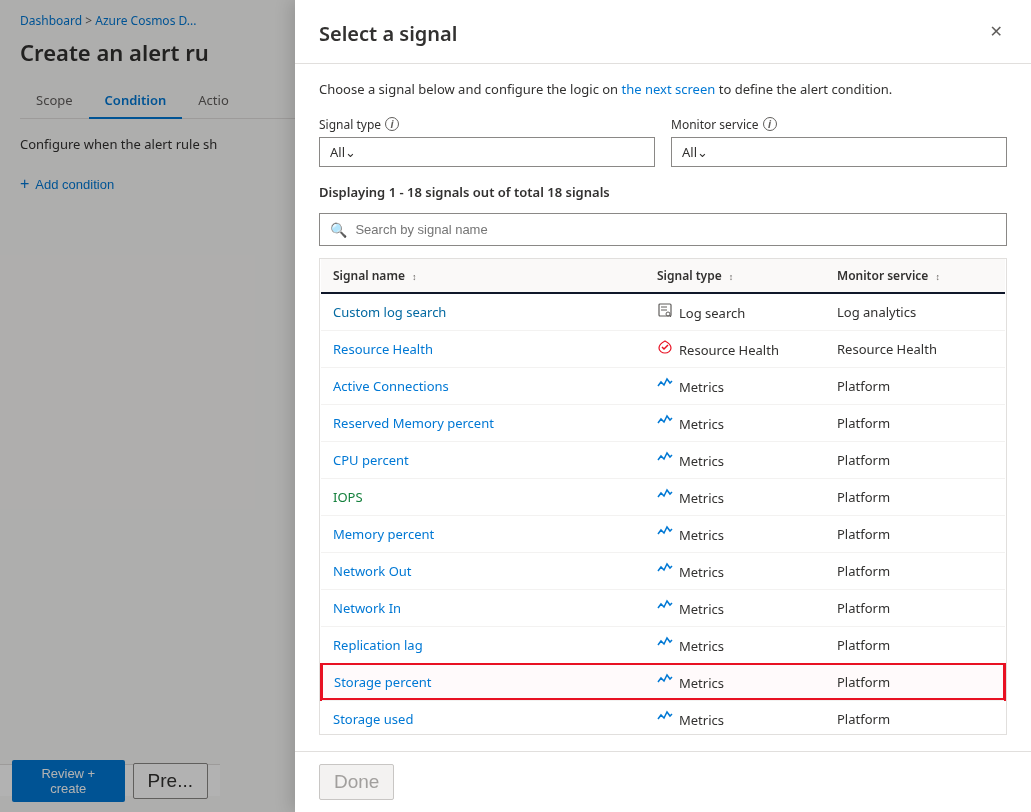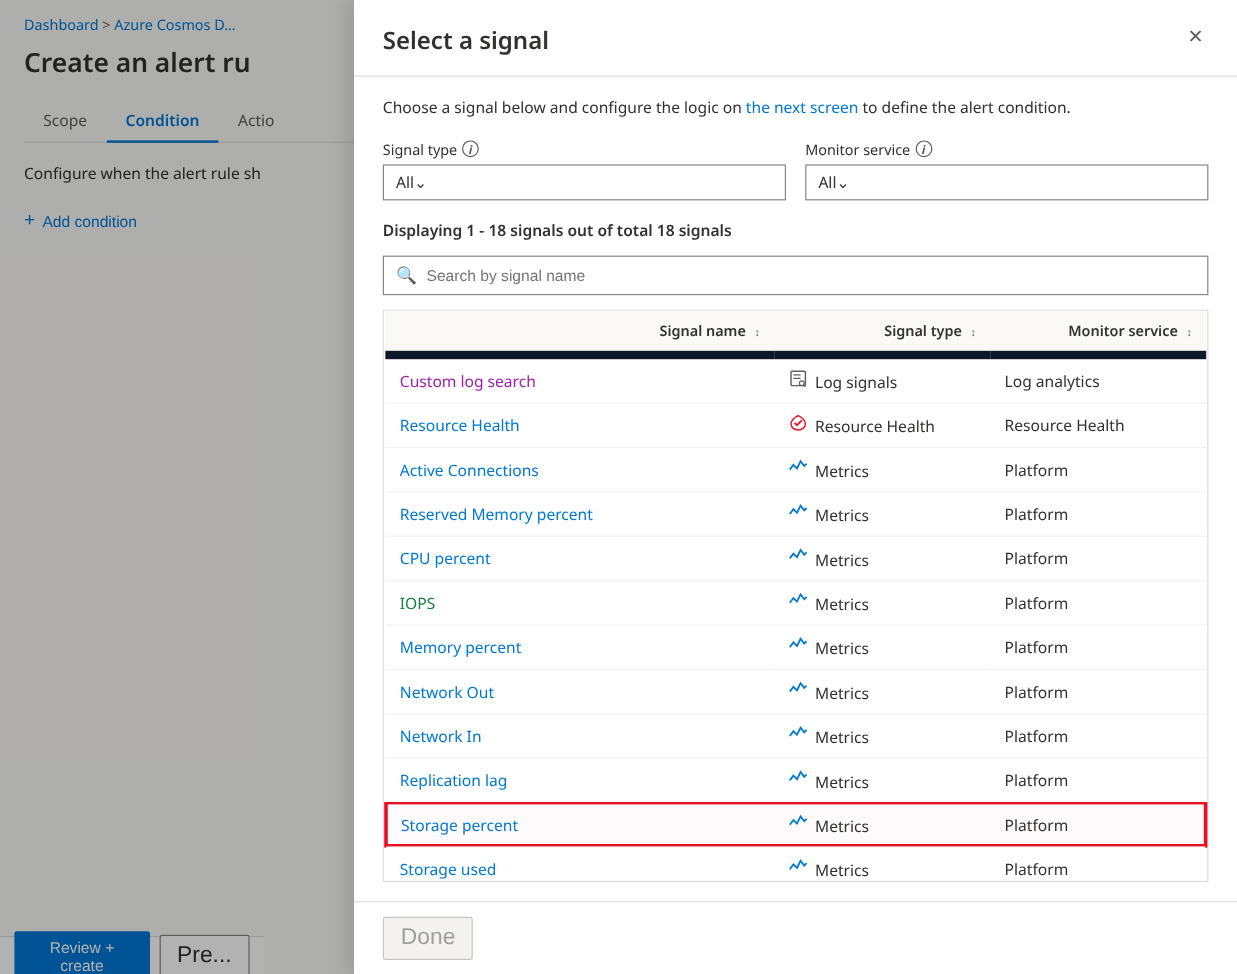--- a/index.html
+++ b/index.html
@@ -71,21 +71,21 @@
       font-size: 13px;
       cursor: pointer;
       background: none;
       border: none;
       padding: 6px 0;
     }
 
     
     .bottom-bar {
       position: absolute;
-      bottom: 0;
+      bottom: 16px;
       left: 0;
       width: 220px;
       height: 32px;
       background: #fff;
       border-top: 1px solid #e1dfdd;
       display: flex;
       align-items: center;
       gap: 8px;
       padding: 0 12px;
     }
@@ -248,25 +248,25 @@
       width: 100%;
       border-collapse: collapse;
     }
 
     thead tr {
       background: #faf9f8;
     }
 
     th {
       padding: 8px 12px;
-      text-align: right;
+      text-align: left;
       font-size: 12px;
       font-weight: 600;
       color: #323130;
-      border-bottom: 7px solid #0f172a;
+      border-bottom: 2px solid #0f172a;
       white-space: nowrap;
     }
 
     th .sort-icons {
       display: inline-flex;
       flex-direction: column;
       margin-left: 4px;
       font-size: 9px;
       color: #605e5c;
       vertical-align: middle;
@@ -388,28 +388,28 @@
               <span class="sort-icons">↕</span>
             </th>
             <th style="width:180px;">
               <span>Monitor service</span>
               <span class="sort-icons">↕</span>
             </th>
           </tr>
         </thead>
         <tbody id="table-body">
         <tr>
-              <td style="color: #a21caf; cursor: pointer;">Custom log search</td>
+              <td style="color: #0369a1; cursor: pointer;">Custom log search</td>
               <td><span style="margin-right: 6px;"><svg width="16" height="16" viewBox="0 0 16 16" fill="none" xmlns="http://www.w3.org/2000/svg">
                     <rect x="2" y="2" width="12" height="12" rx="1" stroke="#605e5c" stroke-width="1.2" fill="none"></rect>
                     <line x1="4" y1="5" x2="10" y2="5" stroke="#605e5c" stroke-width="1"></line>
                     <line x1="4" y1="8" x2="10" y2="8" stroke="#605e5c" stroke-width="1"></line>
                     <circle cx="11" cy="12" r="2" stroke="#605e5c" stroke-width="1" fill="none"></circle>
                     <line x1="12.5" y1="13.5" x2="14" y2="15" stroke="#605e5c" stroke-width="1"></line>
-                  </svg></span><span>Log signals</span></td>
+                  </svg></span><span>Log search</span></td>
               <td>Log analytics</td>
             </tr>
             <tr>
               <td style="color: rgb(0, 120, 212); cursor: pointer;">Resource Health</td>
               <td><span style="margin-right: 6px;"><svg width="16" height="16" viewBox="0 0 16 16" fill="none" xmlns="http://www.w3.org/2000/svg">
                     <path d="M8 2 C8 2, 2 5 2 9 C2 12 5 14 8 14 C11 14 14 12 14 9 C14 5 8 2 8 2Z" stroke="#e81123" stroke-width="1.2" fill="none"></path>
                     <polyline points="5,8 7,10 11,6" stroke="#e81123" stroke-width="1.5" fill="none"></polyline>
                   </svg></span><span>Resource Health</span></td>
               <td>Resource Health</td>
             </tr>

